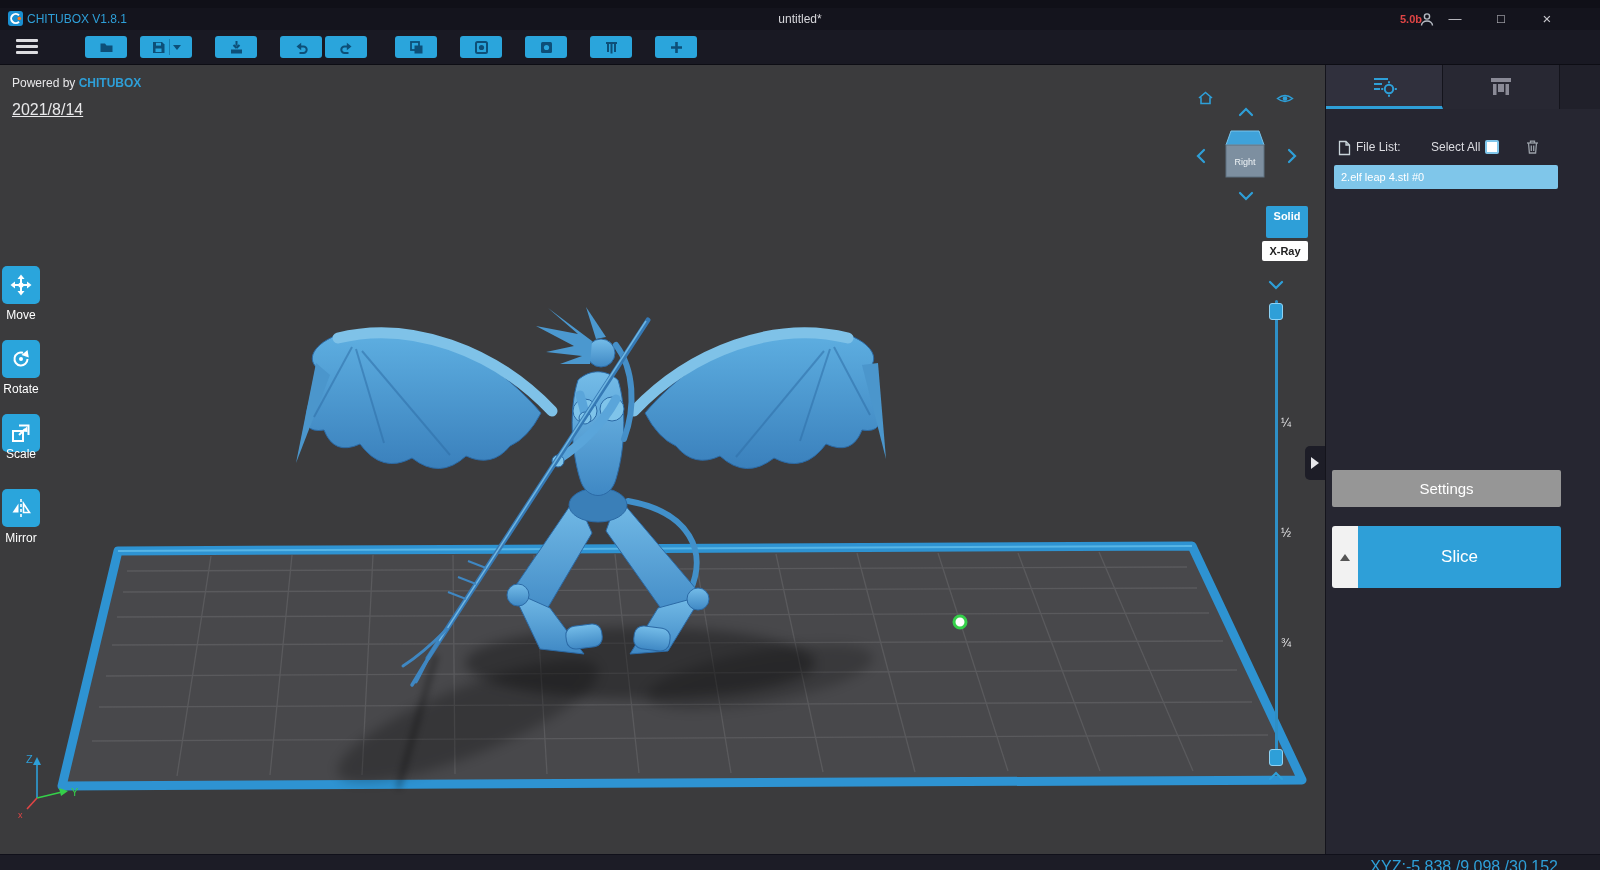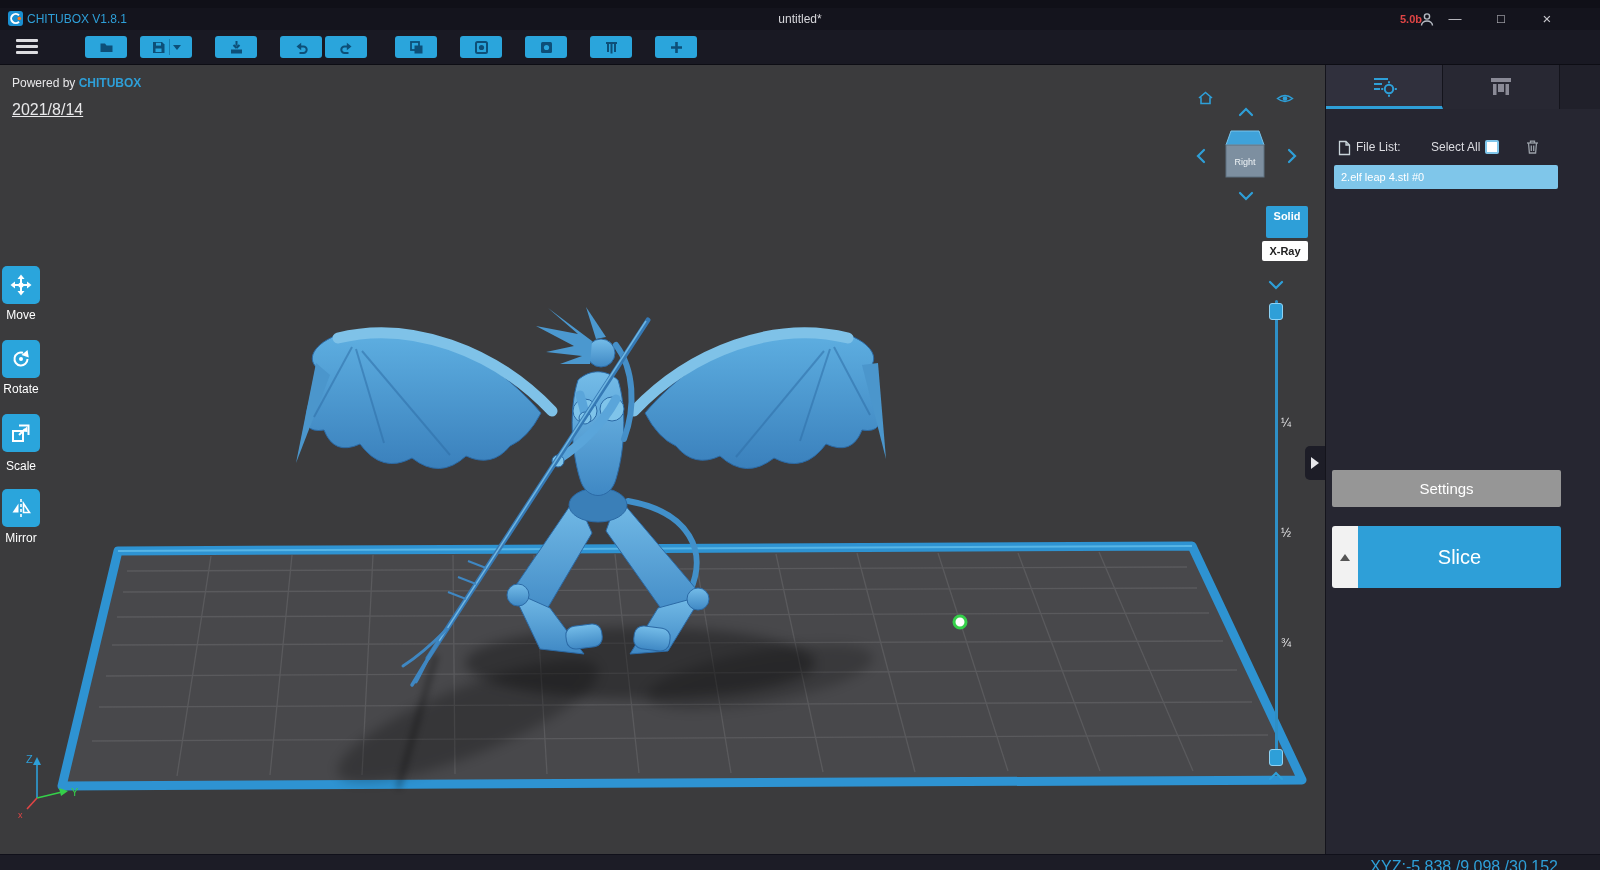--- a/index.html
+++ b/index.html
@@ -48,21 +48,21 @@
   
   .right-panel { position:absolute; top:57px; left:1325px; width:275px; height:789px; background:#262631; border-left:1px solid #14141c; }
   .tabs { position:absolute; top:0; left:0; width:275px; height:44px; background:#20202a; display:flex; }
   .tab { width:117px; height:44px; display:flex; align-items:center; justify-content:center; border-right:1px solid #14141c; background:#282833; }
   .tab.active { background:#30303d; border-bottom:3px solid #2e9fd8; }
   .fl-header { position:absolute; top:73px; left:0; width:275px; height:20px; color:#dddde2; font-size:12px; }
   .file-item { position:absolute; left:8px; top:100px; width:224px; height:24px; background:#7fc6ea; border-radius:2px; color:#fff; font-size:11px; line-height:24px; padding-left:7px; overflow:hidden; white-space:nowrap; }
   .settings-btn { position:absolute; left:6px; top:405px; width:229px; height:37px; background:#969696; color:#fff; font-size:15px; border:none; border-radius:2px; display:flex; align-items:center; justify-content:center; }
   .slice-expander { position:absolute; left:6px; top:461px; width:26px; height:62px; background:#f2f2f2; border-radius:3px 0 0 3px; display:flex; align-items:center; justify-content:center; }
   .tri-up { width:0; height:0; border-left:5px solid transparent; border-right:5px solid transparent; border-bottom:7px solid #555; }
-  .slice-btn { position:absolute; left:32px; top:461px; width:203px; height:62px; background:#2e9fd8; color:#fff; font-size:20px; border:none; border-radius:0 3px 3px 0; display:flex; align-items:center; justify-content:center; }
+  .slice-btn { position:absolute; left:32px; top:461px; width:203px; height:62px; background:#2e9fd8; color:#fff; font-size:17px; border:none; border-radius:0 3px 3px 0; display:flex; align-items:center; justify-content:center; }
   .panel-handle { position:absolute; left:1305px; top:438px; width:20px; height:34px; background:#1d1d27; border-radius:5px 0 0 5px; display:flex; align-items:center; justify-content:center; }
   .tri-right { width:0; height:0; border-top:6px solid transparent; border-bottom:6px solid transparent; border-left:8px solid #e6e6ea; }
   .checkbox { position:absolute; left:159px; top:2px; width:14px; height:14px; background:#fff; border:2px solid #7fc6ea; border-radius:2px; }
 
   
   .statusbar { position:absolute; top:846px; left:0; width:1600px; height:24px; background:#1c1c26; border-top:1px solid #10101a; display:flex; align-items:center; justify-content:flex-end; padding-right:42px; color:#2e9fd8; font-size:16px; }
 </style>
 </head>
 <body>
 
@@ -321,21 +321,21 @@
     <div class="ltool-label" style="top:317px;">Rotate</div>
 
     <div class="ltool" style="top:349px;">
       <svg width="22" height="22">
           <rect x="3" y="9" width="10" height="10" fill="none" stroke="#fff" stroke-width="2"></rect>
           <path d="M9,3.5 h9.5 V13" fill="none" stroke="#fff" stroke-width="2"></path>
           <line x1="9" y1="13" x2="15" y2="7" stroke="#fff" stroke-width="2"></line>
           <polygon points="17,4.5 17.5,10 12,9.5" fill="#fff"></polygon>
         </svg>
     </div>
-    <div class="ltool-label" style="top:394px;">Scale</div>
+    <div class="ltool-label" style="top:382px;">Scale</div>
 
     <div class="ltool" style="top:424px;">
       <svg width="22" height="22">
           <line x1="11" y1="2" x2="11" y2="20" stroke="#fff" stroke-width="1.6" stroke-dasharray="3,2"></line>
           <polygon points="8.5,6.5 2.5,15.5 8.5,15.5" fill="#fff"></polygon>
           <polygon points="13.5,6.5 19.5,15.5 13.5,15.5" fill="none" stroke="#fff" stroke-width="1.6"></polygon>
         </svg>
     </div>
     <div class="ltool-label" style="top:466px;">Mirror</div>
 

